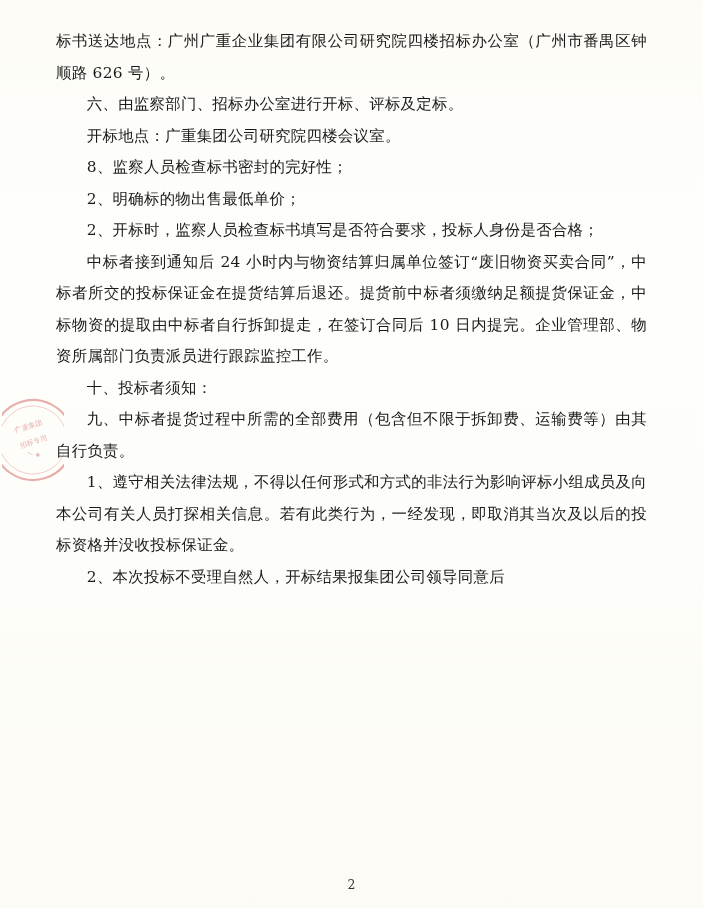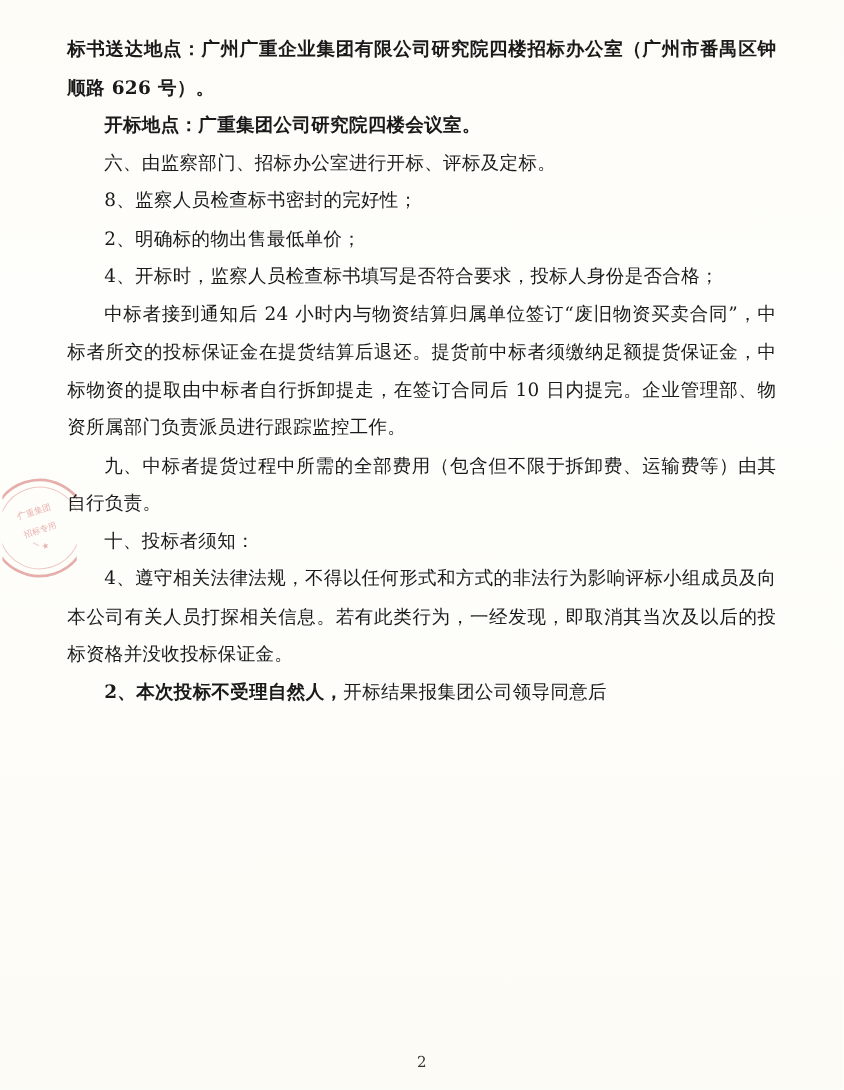--- a/index.html
+++ b/index.html
@@ -50,21 +50,21 @@
     font-size: 15.4px;
     line-height: 31.5px;
     letter-spacing: 0.3px;
     text-align: justify;
     text-justify: inter-ideograph;
   }
   .indent {
     text-indent: 2em;
   }
   .bold {
-    font-weight: bold;
+    font-weight: normal;
   }
   .page-number {
     position: absolute;
     bottom: 16px;
     left: 0;
     width: 100%;
     text-align: center;
     font-size: 12.5px;
     color: #333;
     z-index: 2;
@@ -86,39 +86,39 @@
         <text x="31" y="52" font-size="7" fill="#c8433f" text-anchor="middle" font-family="DejaVu Serif, serif">招标专用</text>
         <text x="31" y="66" font-size="7" fill="#c8433f" text-anchor="middle" font-family="DejaVu Serif, serif">★</text>
       </g>
     </svg>
   </div>
 
   <div class="doc-body">
     <p class="line bold">标书送达地点：广州广重企业集团有限公司研究院四楼招标办公室（广州市番禺区钟顺路 626 号）。</p>
 
 
+    <p class="line indent">六、由监察部门、招标办公室进行开标、评标及定标。</p>
+
     <p class="line indent bold">开标地点：广重集团公司研究院四楼会议室。</p>
-
-    <p class="line indent">六、由监察部门、招标办公室进行开标、评标及定标。</p>
 
 
     <p class="line indent">8、监察人员检查标书密封的完好性；</p>
 
     <p class="line indent">2、明确标的物出售最低单价；</p>
 
-    <p class="line indent">4、开标时，监察人员检查标书填写是否符合要求，投标人身份是否合格；</p>
+    <p class="line indent">2、开标时，监察人员检查标书填写是否符合要求，投标人身份是否合格；</p>
 
 
 
 
     <p class="line indent">中标者接到通知后 24 小时内与物资结算归属单位签订“废旧物资买卖合同”，中标者所交的投标保证金在提货结算后退还。提货前中标者须缴纳足额提货保证金，中标物资的提取由中标者自行拆卸提走，在签订合同后 10 日内提完。企业管理部、物资所属部门负责派员进行跟踪监控工作。</p>
 
+    <p class="line indent">十、投标者须知：</p>
+
     <p class="line indent">九、中标者提货过程中所需的全部费用（包含但不限于拆卸费、运输费等）由其自行负责。</p>
 
-    <p class="line indent">十、投标者须知：</p>
-
-    <p class="line indent">4、遵守相关法律法规，不得以任何形式和方式的非法行为影响评标小组成员及向本公司有关人员打探相关信息。若有此类行为，一经发现，即取消其当次及以后的投标资格并没收投标保证金。</p>
+    <p class="line indent">1、遵守相关法律法规，不得以任何形式和方式的非法行为影响评标小组成员及向本公司有关人员打探相关信息。若有此类行为，一经发现，即取消其当次及以后的投标资格并没收投标保证金。</p>
 
     <p class="line indent"><span class="bold">2、本次投标不受理自然人，</span><span>开标结果报集团公司领导同意后</span></p>
   </div>
 
   <div class="page-number">2</div>
 </div>
 
 </body></html>

